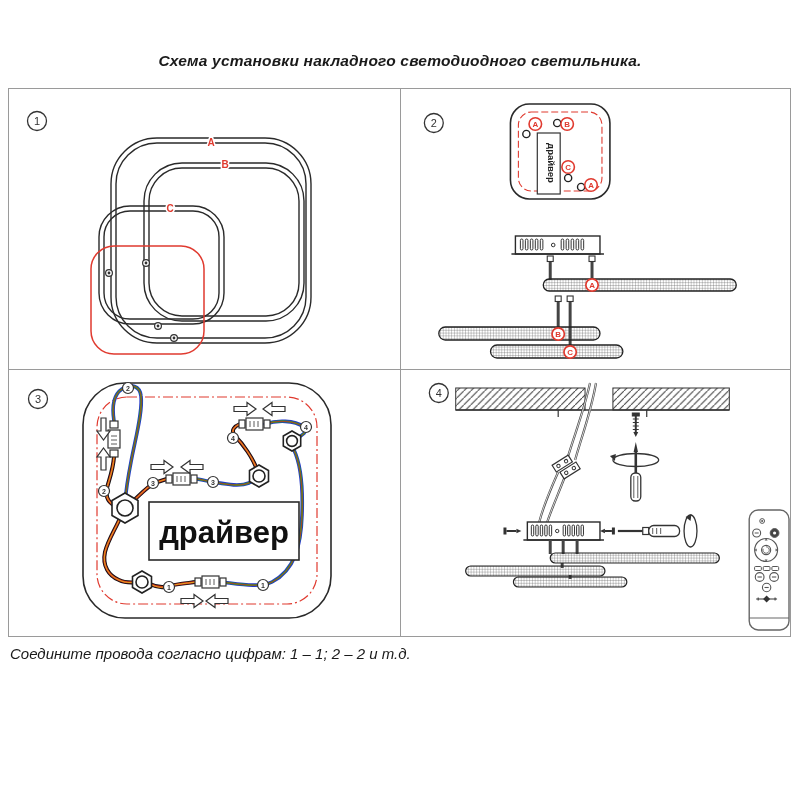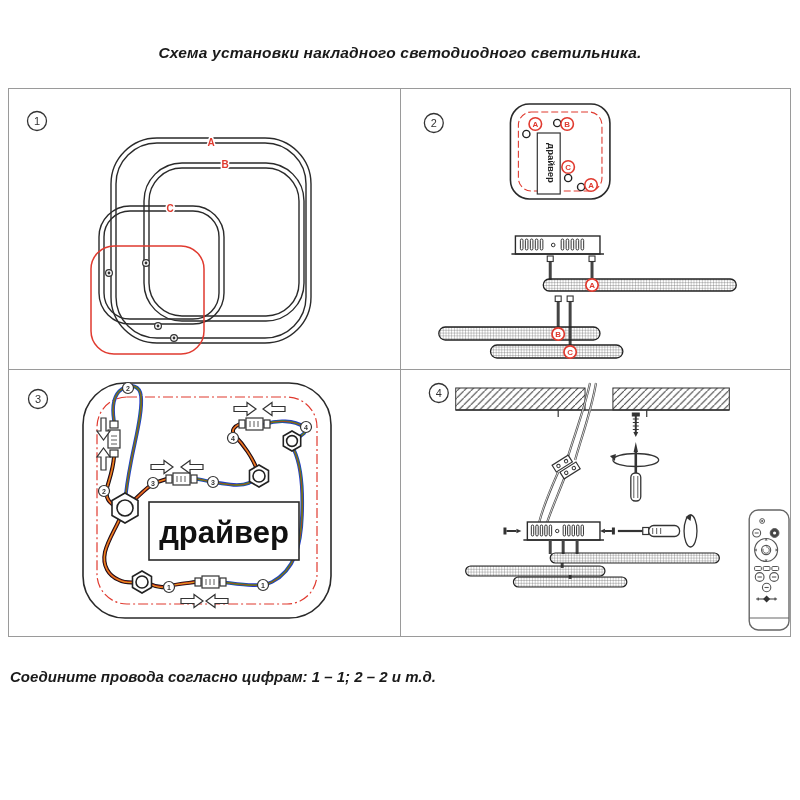--- a/index.html
+++ b/index.html
@@ -1,20 +1,20 @@
 <!DOCTYPE html>
 <html><head>
 <meta charset="utf-8">
 <style>
   html,body{margin:0;padding:0;background:#fff;}
   .page{position:relative;width:800px;height:800px;background:#fff;overflow:hidden;
         font-family:"Liberation Sans",sans-serif;color:#1a1a1a;}
-  .title{position:absolute;top:44px;left:0;width:100%;text-align:center;
+  .title{position:absolute;top:52px;left:0;width:100%;text-align:center;
          font-style:italic;font-weight:bold;font-size:15.5px;letter-spacing:.2px;}
-  .caption{position:absolute;top:668px;left:10px;font-style:italic;font-weight:bold;font-size:15px;}
+  .caption{position:absolute;top:645px;left:10px;font-style:italic;font-weight:normal;font-size:15px;}
   .grid{position:absolute;left:8px;top:88px;width:783px;height:549px;box-sizing:border-box;
         border:1px solid #9a9a9a;display:grid;grid-template-columns:392px 1fr;grid-template-rows:281px 1fr;}
   .panel{position:relative;box-sizing:border-box;}
   .p1{border-right:1px solid #9a9a9a;border-bottom:1px solid #9a9a9a;}
   .p2{border-bottom:1px solid #9a9a9a;}
   .p3{border-right:1px solid #9a9a9a;}
   svg{display:block;width:100%;height:100%;}
   text{font-family:"Liberation Sans",sans-serif;}
   .badge-t{font-size:11px;fill:#333;}
   .redL{fill:#e03a2f;font-weight:bold;}

